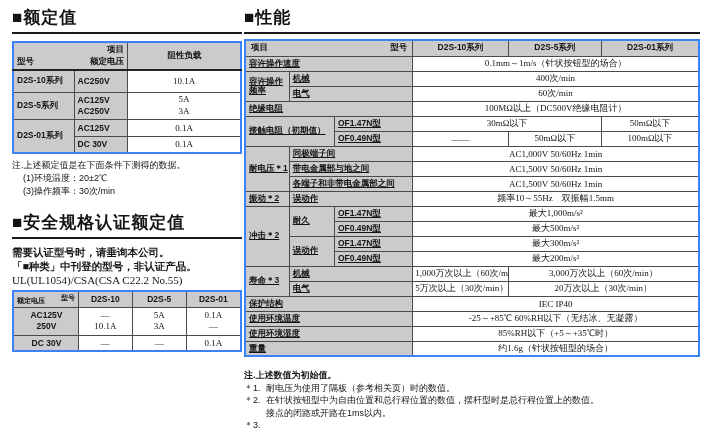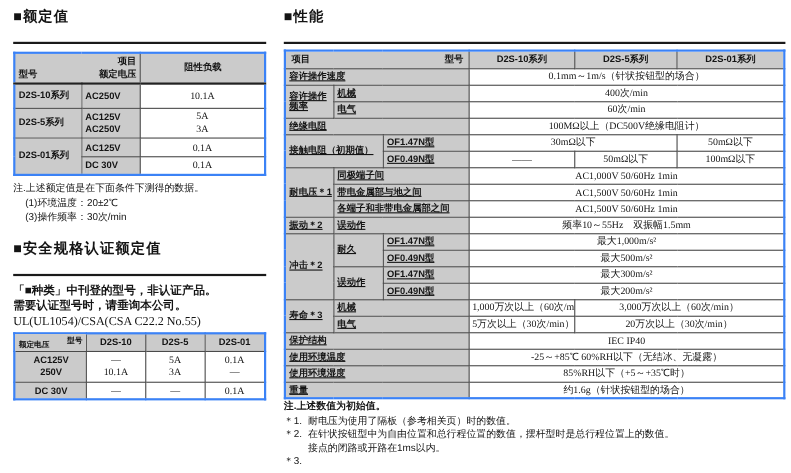--- a/index.html
+++ b/index.html
@@ -6,25 +6,25 @@
   html, body { margin: 0; padding: 0; }
   body {
     width: 719px; height: 430px;
     background: #ffffff;
     color: #141414;
     font-family: "Liberation Sans", sans-serif;
     position: relative;
     overflow: hidden;
   }
   .col-left  { position: absolute; left: 12px; top: 6px;  width: 230px; }
-  .col-right { position: absolute; left: 258px; top: 6px; width: 456px; }
+  .col-right { position: absolute; left: 244px; top: 6px; width: 456px; }
 
   .sec-title {
-    font-size: 13px; font-weight: bold; letter-spacing: 1px;
-    padding-bottom: 14px; border-bottom: 2px solid #1a1a1a;
+    font-size: 17px; font-weight: bold; letter-spacing: 1px;
+    padding-bottom: 3px; border-bottom: 2px solid #1a1a1a;
     white-space: nowrap;
   }
 
   table {
     border-collapse: collapse; table-layout: fixed; width: 100%;
     border: 2px solid #3b82f6;
   }
   td, th {
     border: 1px solid #4a4a4a;
     padding: 0 2px;
@@ -70,21 +70,21 @@
   .safety th.model { font-size: 8.5px; font-weight: bold; }
 
   
   .perf { margin-top: 5px; }
   .perf tr { height: 15px; }
   .perf tr.hh { height: 16px; }
   .perf .head-item { display: flex; justify-content: space-between; font-size: 8.5px; font-weight: bold; padding: 0 3px; }
   .perf th.model { font-size: 8.5px; font-weight: bold; }
   .perf .lbl { line-height: 1.1; text-decoration: underline; }
 
-  .perf-notes { margin-top: 0; font-size: 9px; line-height: 12.5px; }
+  .perf-notes { margin-top: 12px; font-size: 9px; line-height: 12.5px; }
   .perf-notes .nt { font-weight: bold; }
   .perf-notes .item { display: flex; }
   .perf-notes .mark { width: 22px; flex: 0 0 22px; }
   .perf-notes .txt { white-space: pre-line; }
 </style>
 </head>
 <body>
 
 <div class="col-left">
 
@@ -135,22 +135,22 @@
 
   <div class="notes-small">
     <div>注.上述额定值是在下面条件下测得的数据。</div>
     <div class="indent">(1)环境温度：20±2℃</div>
     <div class="indent">(3)操作频率：30次/min</div>
   </div>
 
   <div class="sec-title sec-title2">■安全规格认证额定值</div>
 
   <div class="safety-desc">
+    <div>需要认证型号时，请垂询本公司。</div>
     <div>「■种类」中刊登的型号，非认证产品。</div>
-    <div>需要认证型号时，请垂询本公司。</div>
     <div class="safety-ul">UL(UL1054)/CSA(CSA  C22.2  No.55)</div>
   </div>
 
   <table class="safety">
     <colgroup>
         <col style="width:62px">
         <col style="width:51px">
         <col style="width:51px">
         <col style="width:52px">
       </colgroup>

